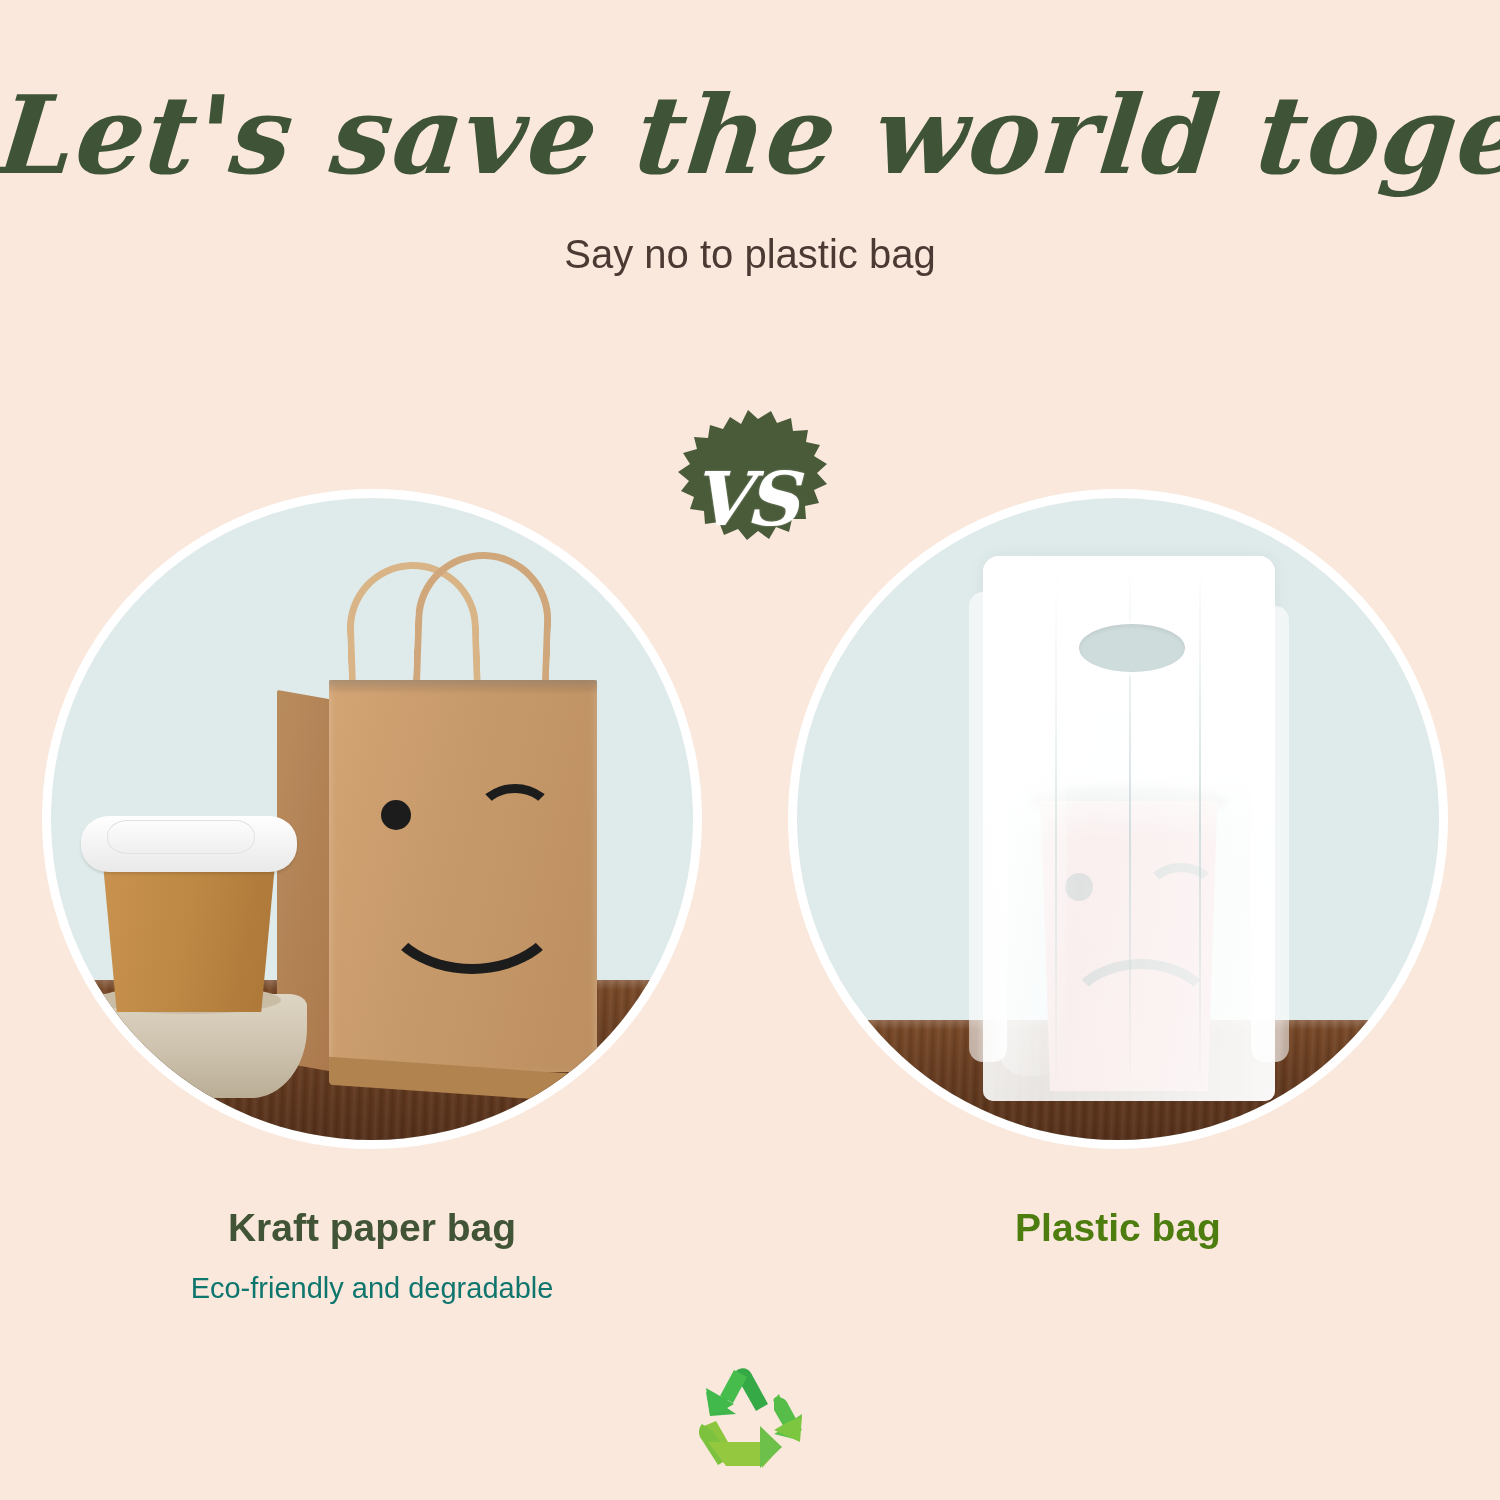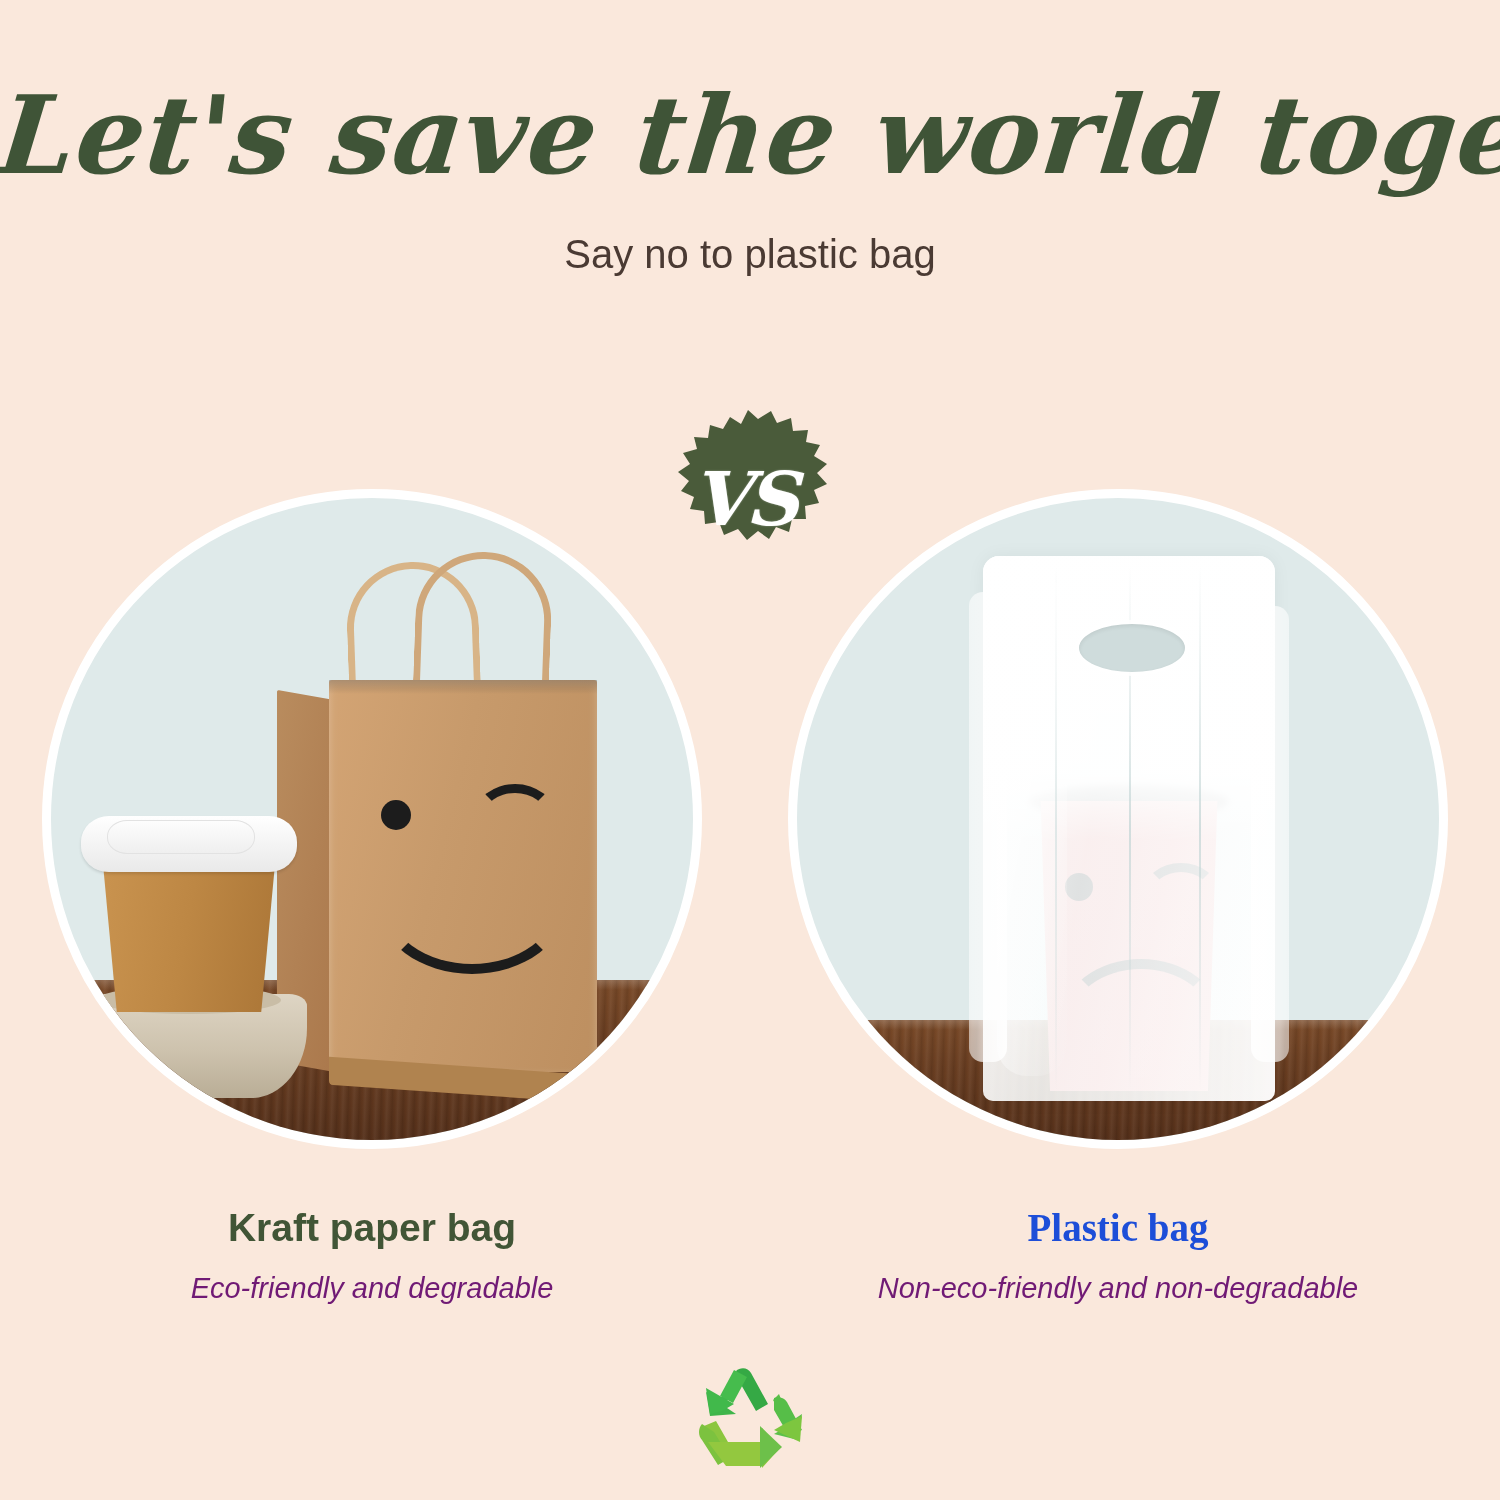--- a/index.html
+++ b/index.html
@@ -188,22 +188,22 @@
     background:linear-gradient(100deg,rgba(255,255,255,.9),rgba(255,255,255,0));
     border-radius:30px;pointer-events:none;
   }
 
   
   .caption{position:absolute;width:660px;text-align:center;}
   #caption-left{left:42px;top:1207px;}
   #caption-right{left:788px;top:1207px;}
   .cap-title{font-size:39px;font-weight:700;line-height:1.1;}
   #title-left{color:#415536;}
-  #title-right{color:#1d4ed8;font-family:Liberation Serif, serif;}
-  .cap-sub{margin-top:22px;font-size:29px;font-weight:400;color:#701a75;font-style:italic;}
+  #title-right{color:#4d7c0f;}
+  .cap-sub{margin-top:22px;font-size:29px;font-weight:400;color:#0f766e;}
 
   
   #recycle-icon{position:absolute;left:690px;top:1366px;width:120px;height:112px;}
 </style>
 </head>
 <body>
 
 <div id="headline">Let's save the world together</div>
 <div id="subtitle">Say no to plastic bag</div>
 
@@ -272,21 +272,20 @@
   </div>
 </div>
 
 <div id="caption-left" class="caption">
   <div id="title-left" class="cap-title">Kraft paper bag</div>
   <div class="cap-sub">Eco-friendly and degradable</div>
 </div>
 
 <div id="caption-right" class="caption">
   <div id="title-right" class="cap-title">Plastic bag</div>
-  <div class="cap-sub">Non-eco-friendly and non-degradable</div>
 </div>
 
 <div id="recycle-icon">
   <svg width="120" height="112" viewBox="0 0 120 112" aria-hidden="true">
 
     <path fill="#3FB54A" d="M47 6 L30 34 L16 26 L20 50 L46 48 L34 40 L50 14 Z"></path>
     <path fill="#33A644" d="M47 6 L63 34 L76 26 L72 50 L46 48 L58 40 L44 14 Z" opacity="0"></path>
     <path fill="#35A945" d="M46 5 C50 1 58 1 61 7 L78 38 L66 45 L49 15 Z"></path>
     <path fill="#41B94B" d="M20 48 L16 22 L44 38 L32 45 Z"></path>
     <path fill="#46BC4D" d="M44 4 L30 30 L43 37 L57 11 Z"></path>

